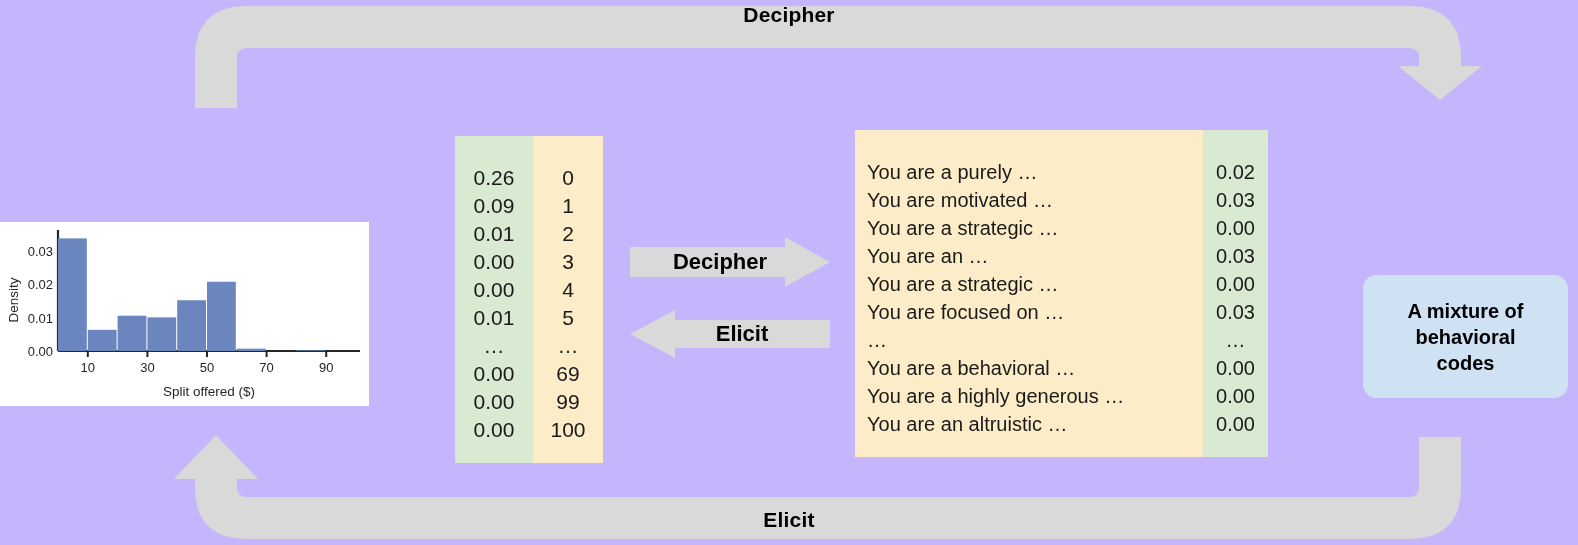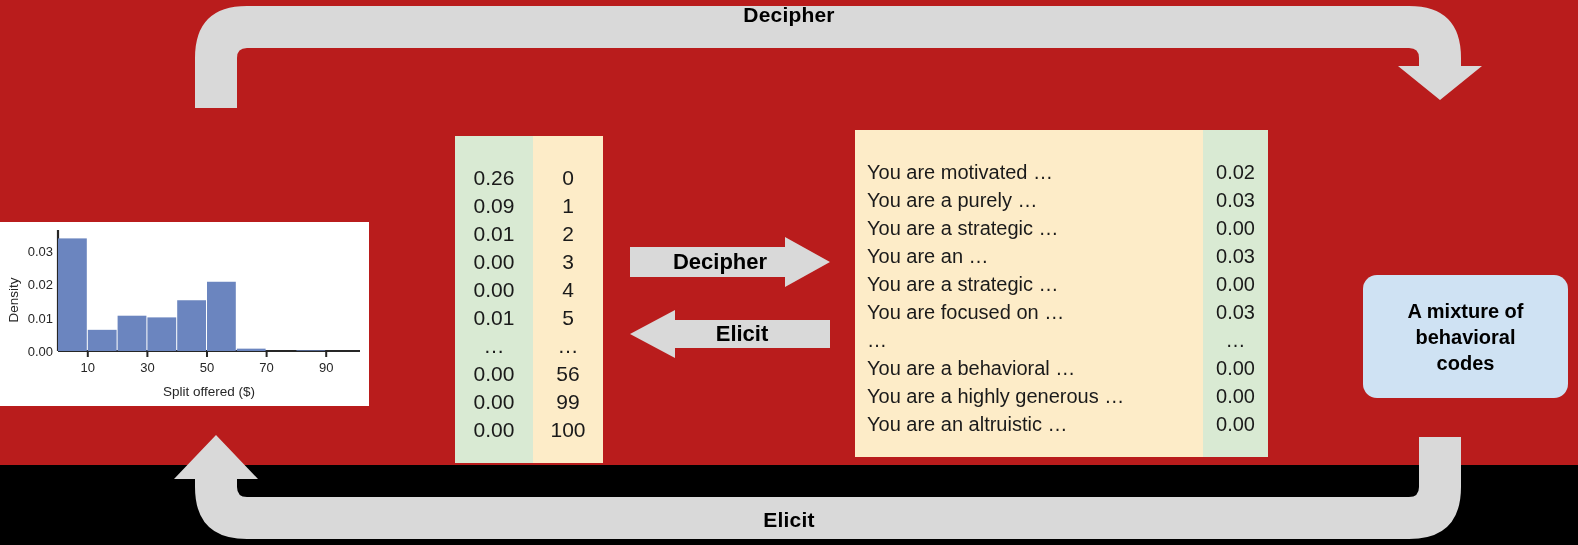--- a/index.html
+++ b/index.html
@@ -1,19 +1,19 @@
 <!DOCTYPE html>
 <html><head>
 <meta charset="utf-8">
 <style>
   html,body{margin:0;padding:0;background:#000;}
   body{width:1578px;height:545px;position:relative;overflow:hidden;
        font-family:"Liberation Sans","DejaVu Sans",sans-serif;}
 
-  .stage{position:absolute;left:0;top:0;width:1578px;height:465px;background:#b91c1c;}
+  .stage{position:absolute;left:0;top:0;width:1578px;height:545px;background:#c4b5fd;}
 
   
   #cycle-arrows{position:absolute;left:0;top:0;width:1578px;height:545px;}
 
   .cycle-label{
     position:absolute;color:#000;font-weight:bold;font-size:21px;
     letter-spacing:.2px;white-space:nowrap;
   }
   #decipher-top-label{left:0;right:0;top:3px;text-align:center;}
   #elicit-bottom-label{left:0;right:0;top:508px;text-align:center;}
@@ -189,21 +189,21 @@
     </div>
     <div id="numeric-col-index">
       <div class="num-rows" id="num-index-rows">
           <div class="num-cell">0</div>
           <div class="num-cell">1</div>
           <div class="num-cell">2</div>
           <div class="num-cell">3</div>
           <div class="num-cell">4</div>
           <div class="num-cell">5</div>
           <div class="num-cell">…</div>
-          <div class="num-cell">56</div>
+          <div class="num-cell">69</div>
           <div class="num-cell">99</div>
           <div class="num-cell">100</div>
         </div>
     </div>
   </div>
 
   <div id="decipher-arrow-wrap">
     <svg class="mid-arrow-svg" viewBox="0 0 200 50" width="200" height="50">
       <path fill="#d9d9d9" d="M 0 10 L 155 10 L 155 0 L 200 25 L 155 50 L 155 40 L 0 40 Z"></path>
     </svg>
@@ -213,22 +213,22 @@
   <div id="elicit-arrow-wrap">
     <svg class="mid-arrow-svg" viewBox="0 0 200 48" width="200" height="48">
       <path fill="#d9d9d9" d="M 200 10 L 45 10 L 45 0 L 0 24 L 45 48 L 45 38 L 200 38 Z"></path>
     </svg>
     <div class="mid-arrow-label" id="elicit-arrow-label">Elicit</div>
   </div>
 
   <div id="prompt-table">
     <div id="prompt-col-text">
       <div class="prompt-rows" id="prompt-text-rows">
+          <div class="prompt-cell">You are a purely …</div>
           <div class="prompt-cell">You are motivated …</div>
-          <div class="prompt-cell">You are a purely …</div>
           <div class="prompt-cell">You are a strategic …</div>
           <div class="prompt-cell">You are an …</div>
           <div class="prompt-cell">You are a strategic …</div>
           <div class="prompt-cell">You are focused on …</div>
           <div class="prompt-cell">…</div>
           <div class="prompt-cell">You are a behavioral …</div>
           <div class="prompt-cell">You are a highly generous …</div>
           <div class="prompt-cell">You are an altruistic …</div>
         </div>
     </div>

